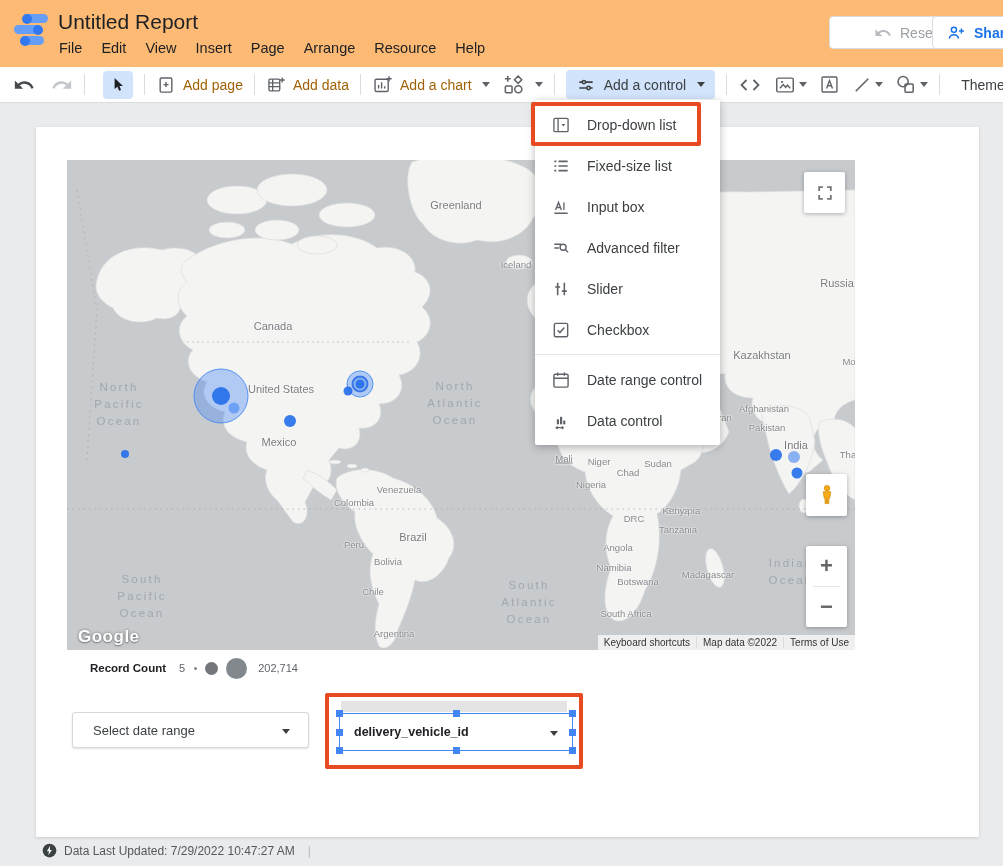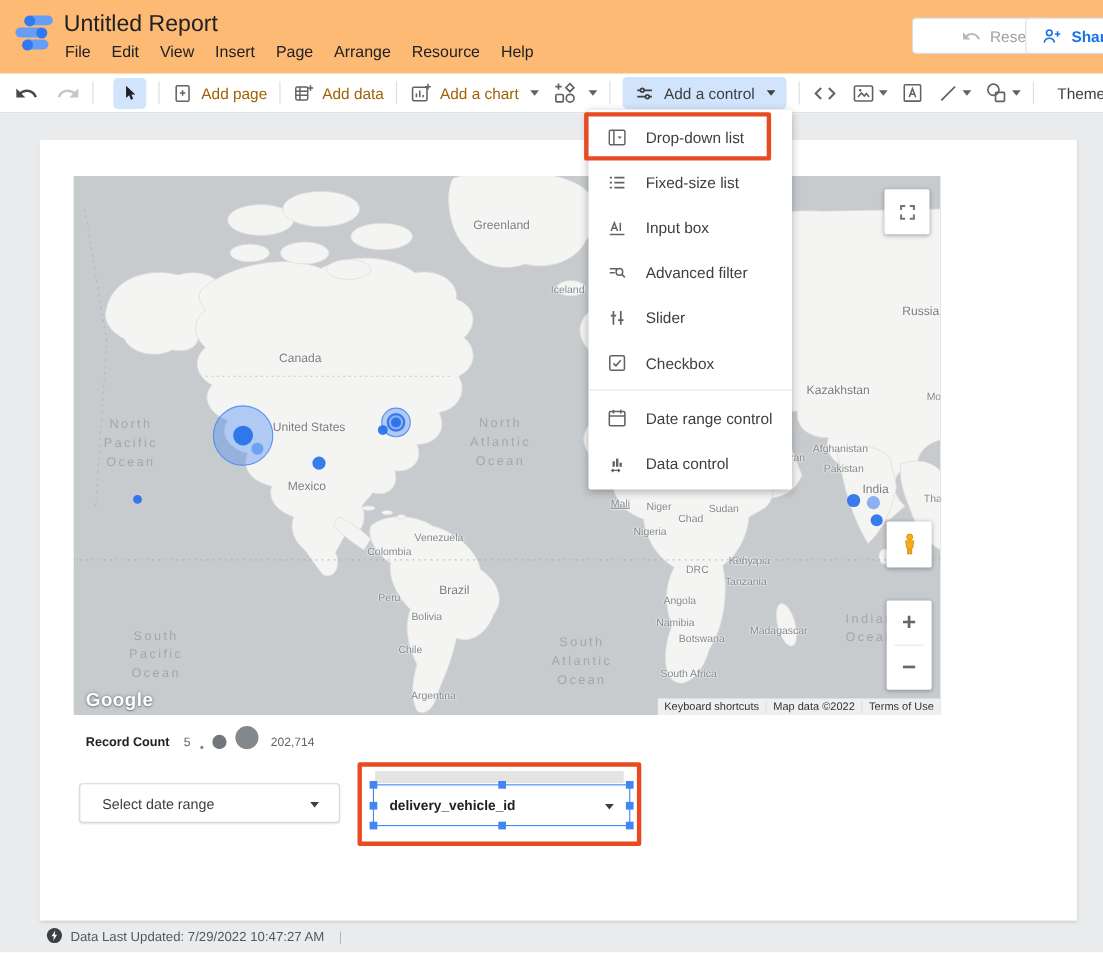--- a/index.html
+++ b/index.html
@@ -58,21 +58,21 @@
   .zcell{flex:1;display:flex;align-items:center;justify-content:center;font-size:22px;color:#666;font-weight:bold;}
   .zsep{height:1px;background:#e6e6e6;margin:0 7px;}
   .glogo{position:absolute;left:11px;bottom:3px;font-size:17px;font-weight:bold;color:#fff;
     letter-spacing:.5px;text-shadow:0 0 3px rgba(90,90,90,.8),0 1px 1px rgba(90,90,90,.5);}
   .attrib{position:absolute;right:0;bottom:0;display:flex;background:rgba(246,246,246,.85);
     font-size:10px;color:#333;height:15px;align-items:center;}
   .attrib span{padding:0 6px;border-left:1px solid rgba(0,0,0,.08);}
   .attrib span:first-child{border-left:none;}
 
   
-  .legend{position:absolute;left:42px;top:528px;height:26px;display:flex;align-items:flex-end;font-size:11px;color:#5f6368;}
+  .legend{position:absolute;left:54px;top:528px;height:26px;display:flex;align-items:center;font-size:11px;color:#5f6368;}
   .legend .lt{font-weight:bold;color:#202124;font-size:11.5px;}
   .ldot{border-radius:50%;background:#83888c;}
 
   
   .ctrl-box{position:absolute;background:#fff;border:1px solid #d7d7d7;border-radius:3px;
     box-shadow:0 1px 2px rgba(0,0,0,.12);display:flex;align-items:center;box-sizing:border-box;}
   .ctrl-caret{width:0;height:0;border-left:4px solid transparent;border-right:4px solid transparent;
     border-top:5px solid #3c4043;position:absolute;right:16px;top:16px;}
   .redbox{position:absolute;border:4px solid #e84a22;border-radius:2px;pointer-events:none;box-sizing:border-box;}
   .dd-ctrl{position:absolute;left:10px;top:16px;width:234px;height:38px;background:#fff;

